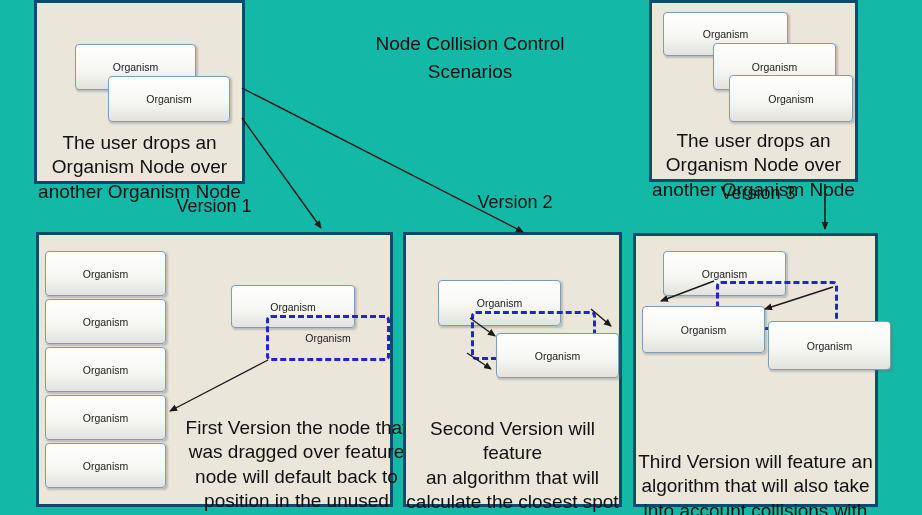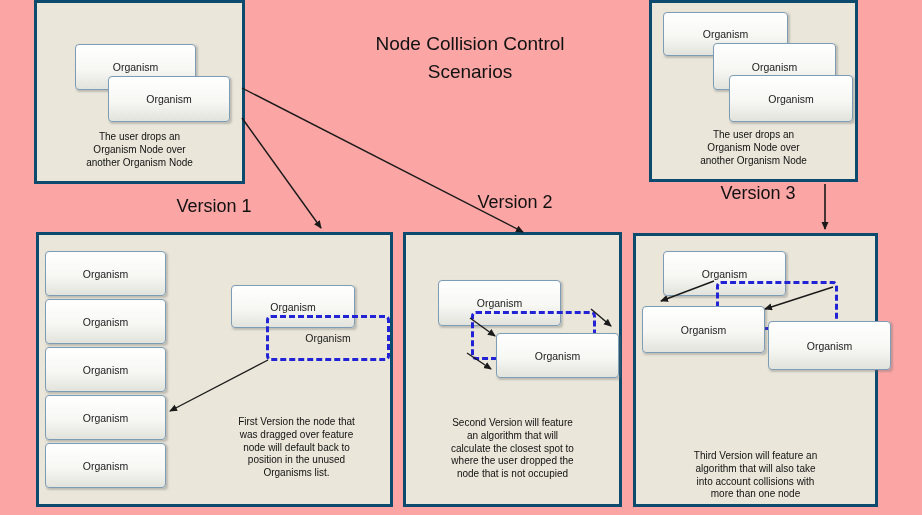--- a/index.html
+++ b/index.html
@@ -1,19 +1,19 @@
 <!DOCTYPE html>
 <html><head>
 <meta charset="utf-8">
 <style>
   * { margin:0; padding:0; box-sizing:border-box; }
   html,body { background:#ffffff; }
   #canvas {
     position:relative; width:922px; height:515px;
-    background:#fca5a5; overflow:hidden;
+    background:#14b8a6; overflow:hidden;
     font-family:"Liberation Sans", sans-serif; color:#141414;
   }
   .panel {
     position:absolute;
     background:#eae6da;
     border:3px solid #0c4a6e;
   }
   .node {
     position:absolute;
     border:1px solid #7d9cb5;
@@ -26,21 +26,21 @@
   .ghost {
     position:absolute;
     border:3px dashed #2323d6;
     border-radius:5px;
     background:transparent;
     display:flex; align-items:center; justify-content:center;
     font-size:10.5px; color:#1a1a1a;
   }
   .caption {
     position:absolute; text-align:center;
-    font-size:10px; line-height:1.28;
+    font-size:19px; line-height:1.28;
     white-space:pre-line; color:#111;
   }
   .page-title {
     position:absolute; left:330px; top:30px; width:280px;
     text-align:center; font-size:19px; line-height:1.45;
     white-space:pre-line; color:#111;
   }
   .version-label {
     position:absolute; width:100px; text-align:center;
     font-size:18px; color:#111;

